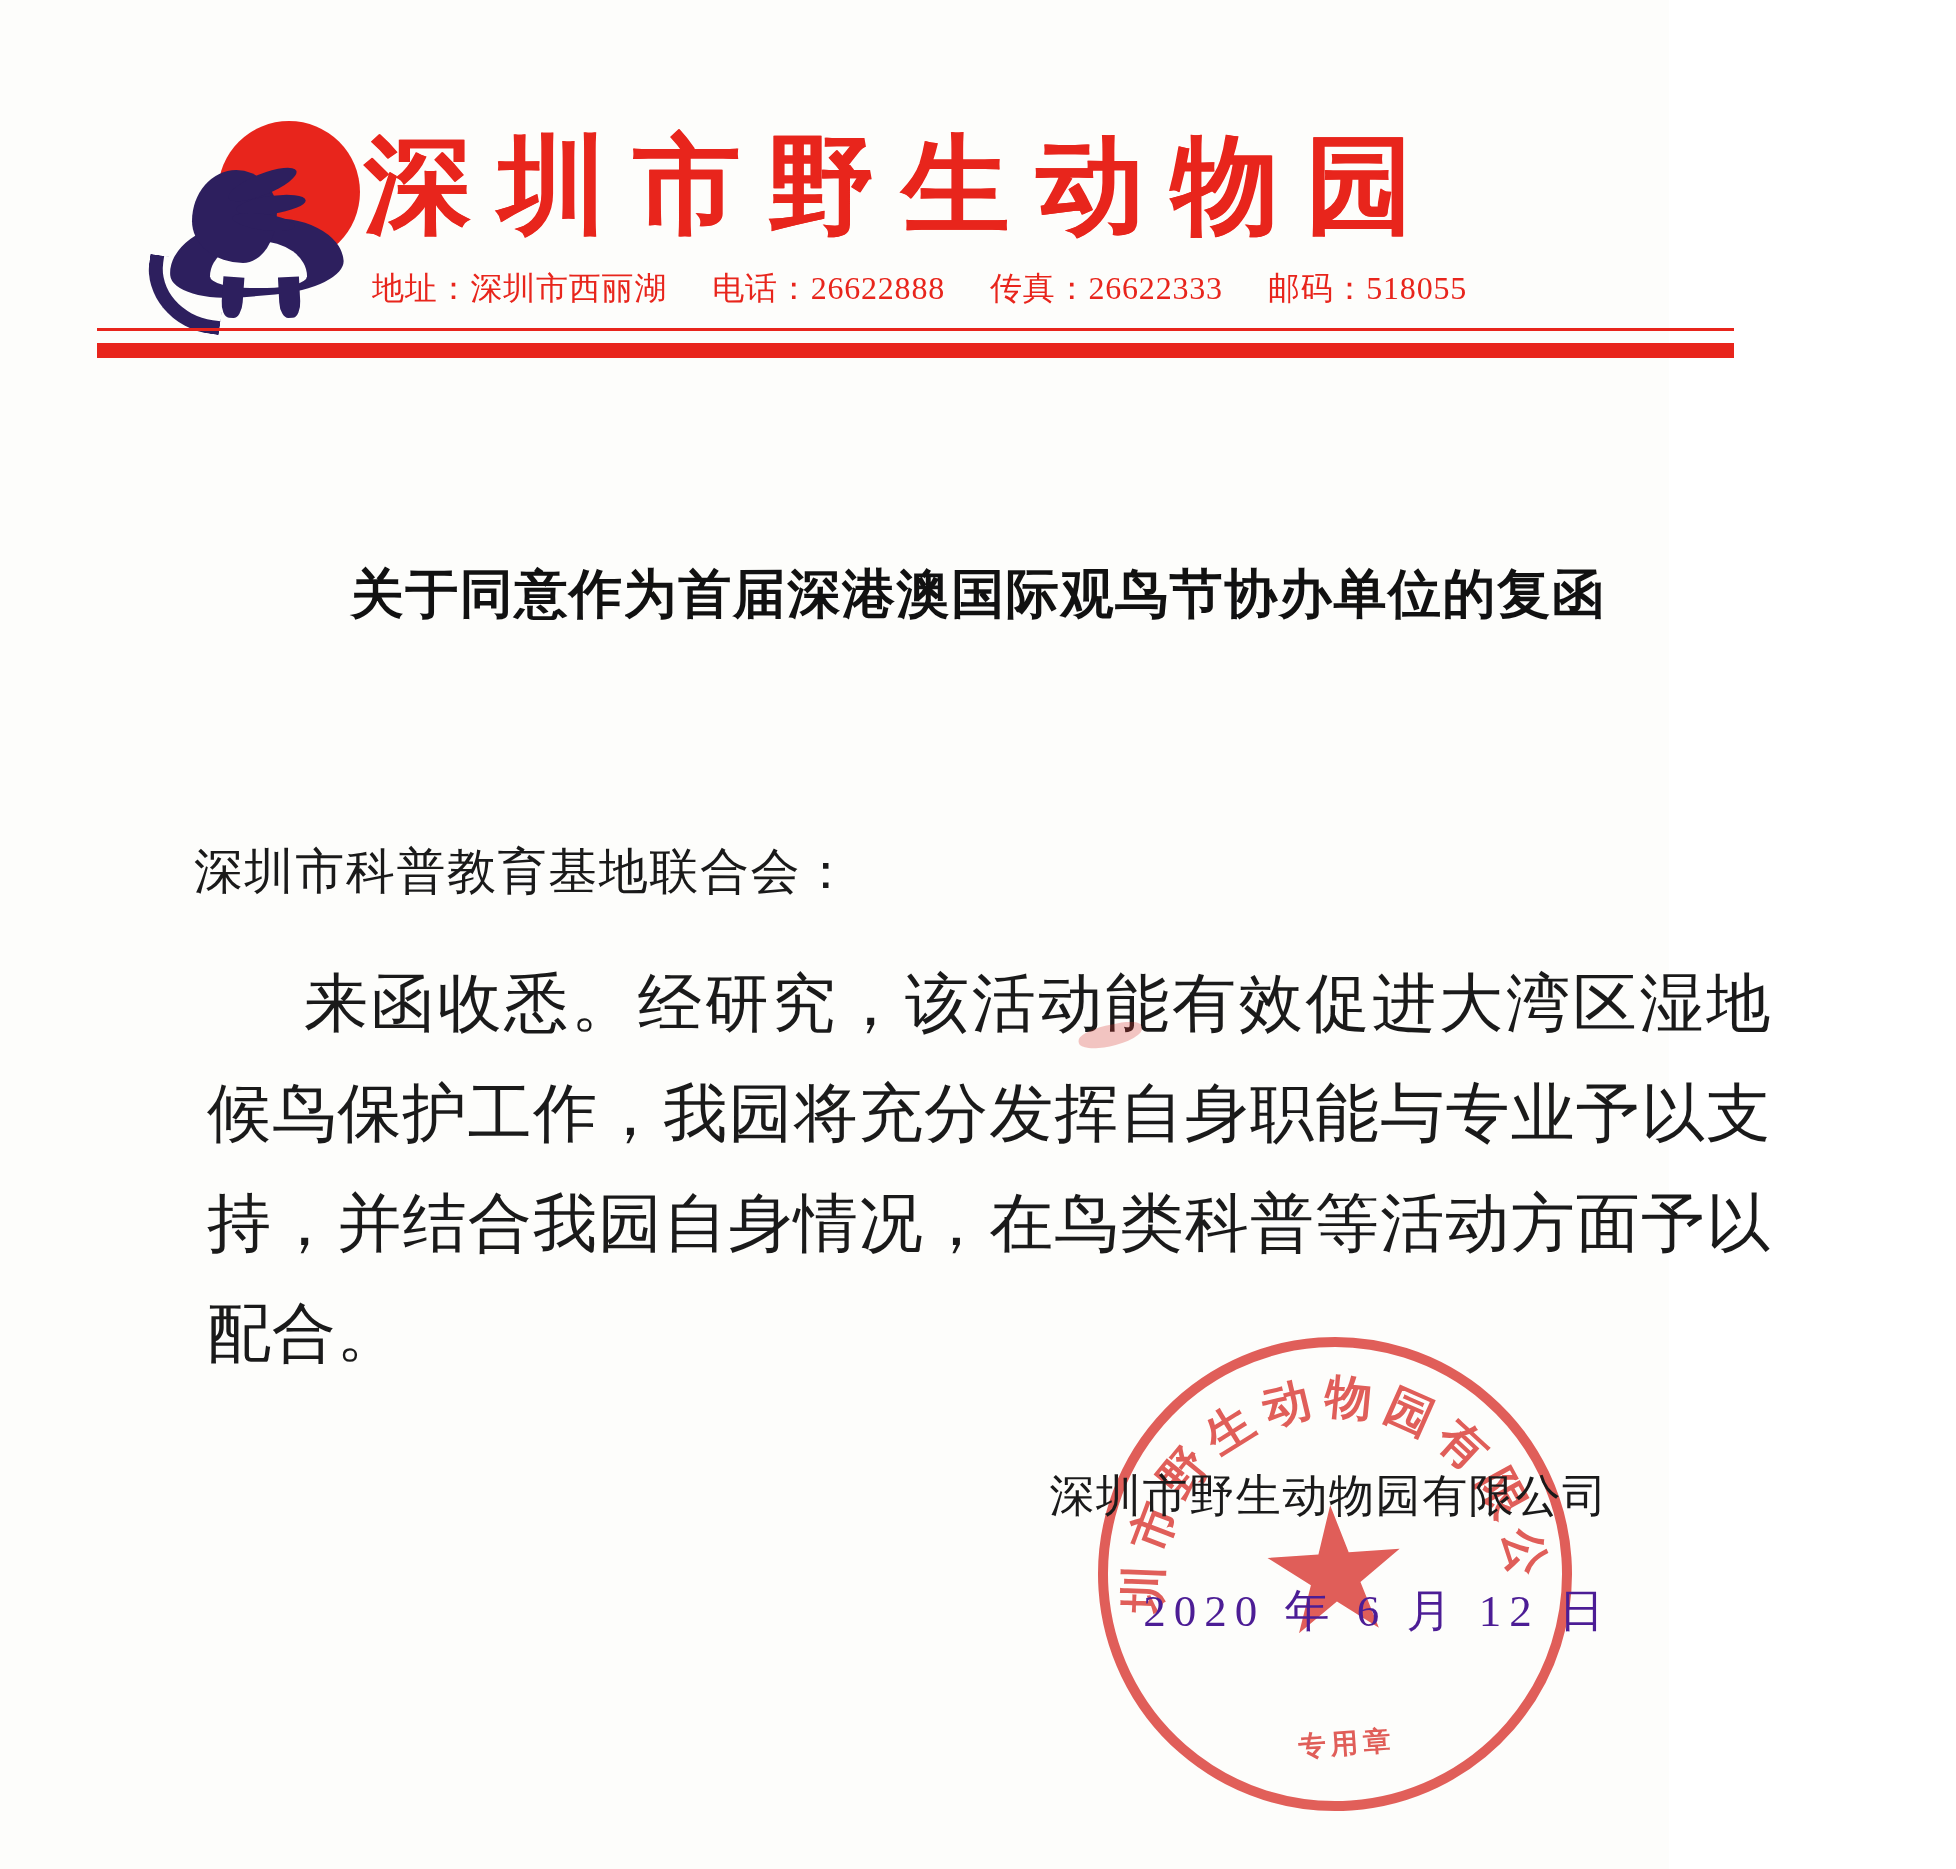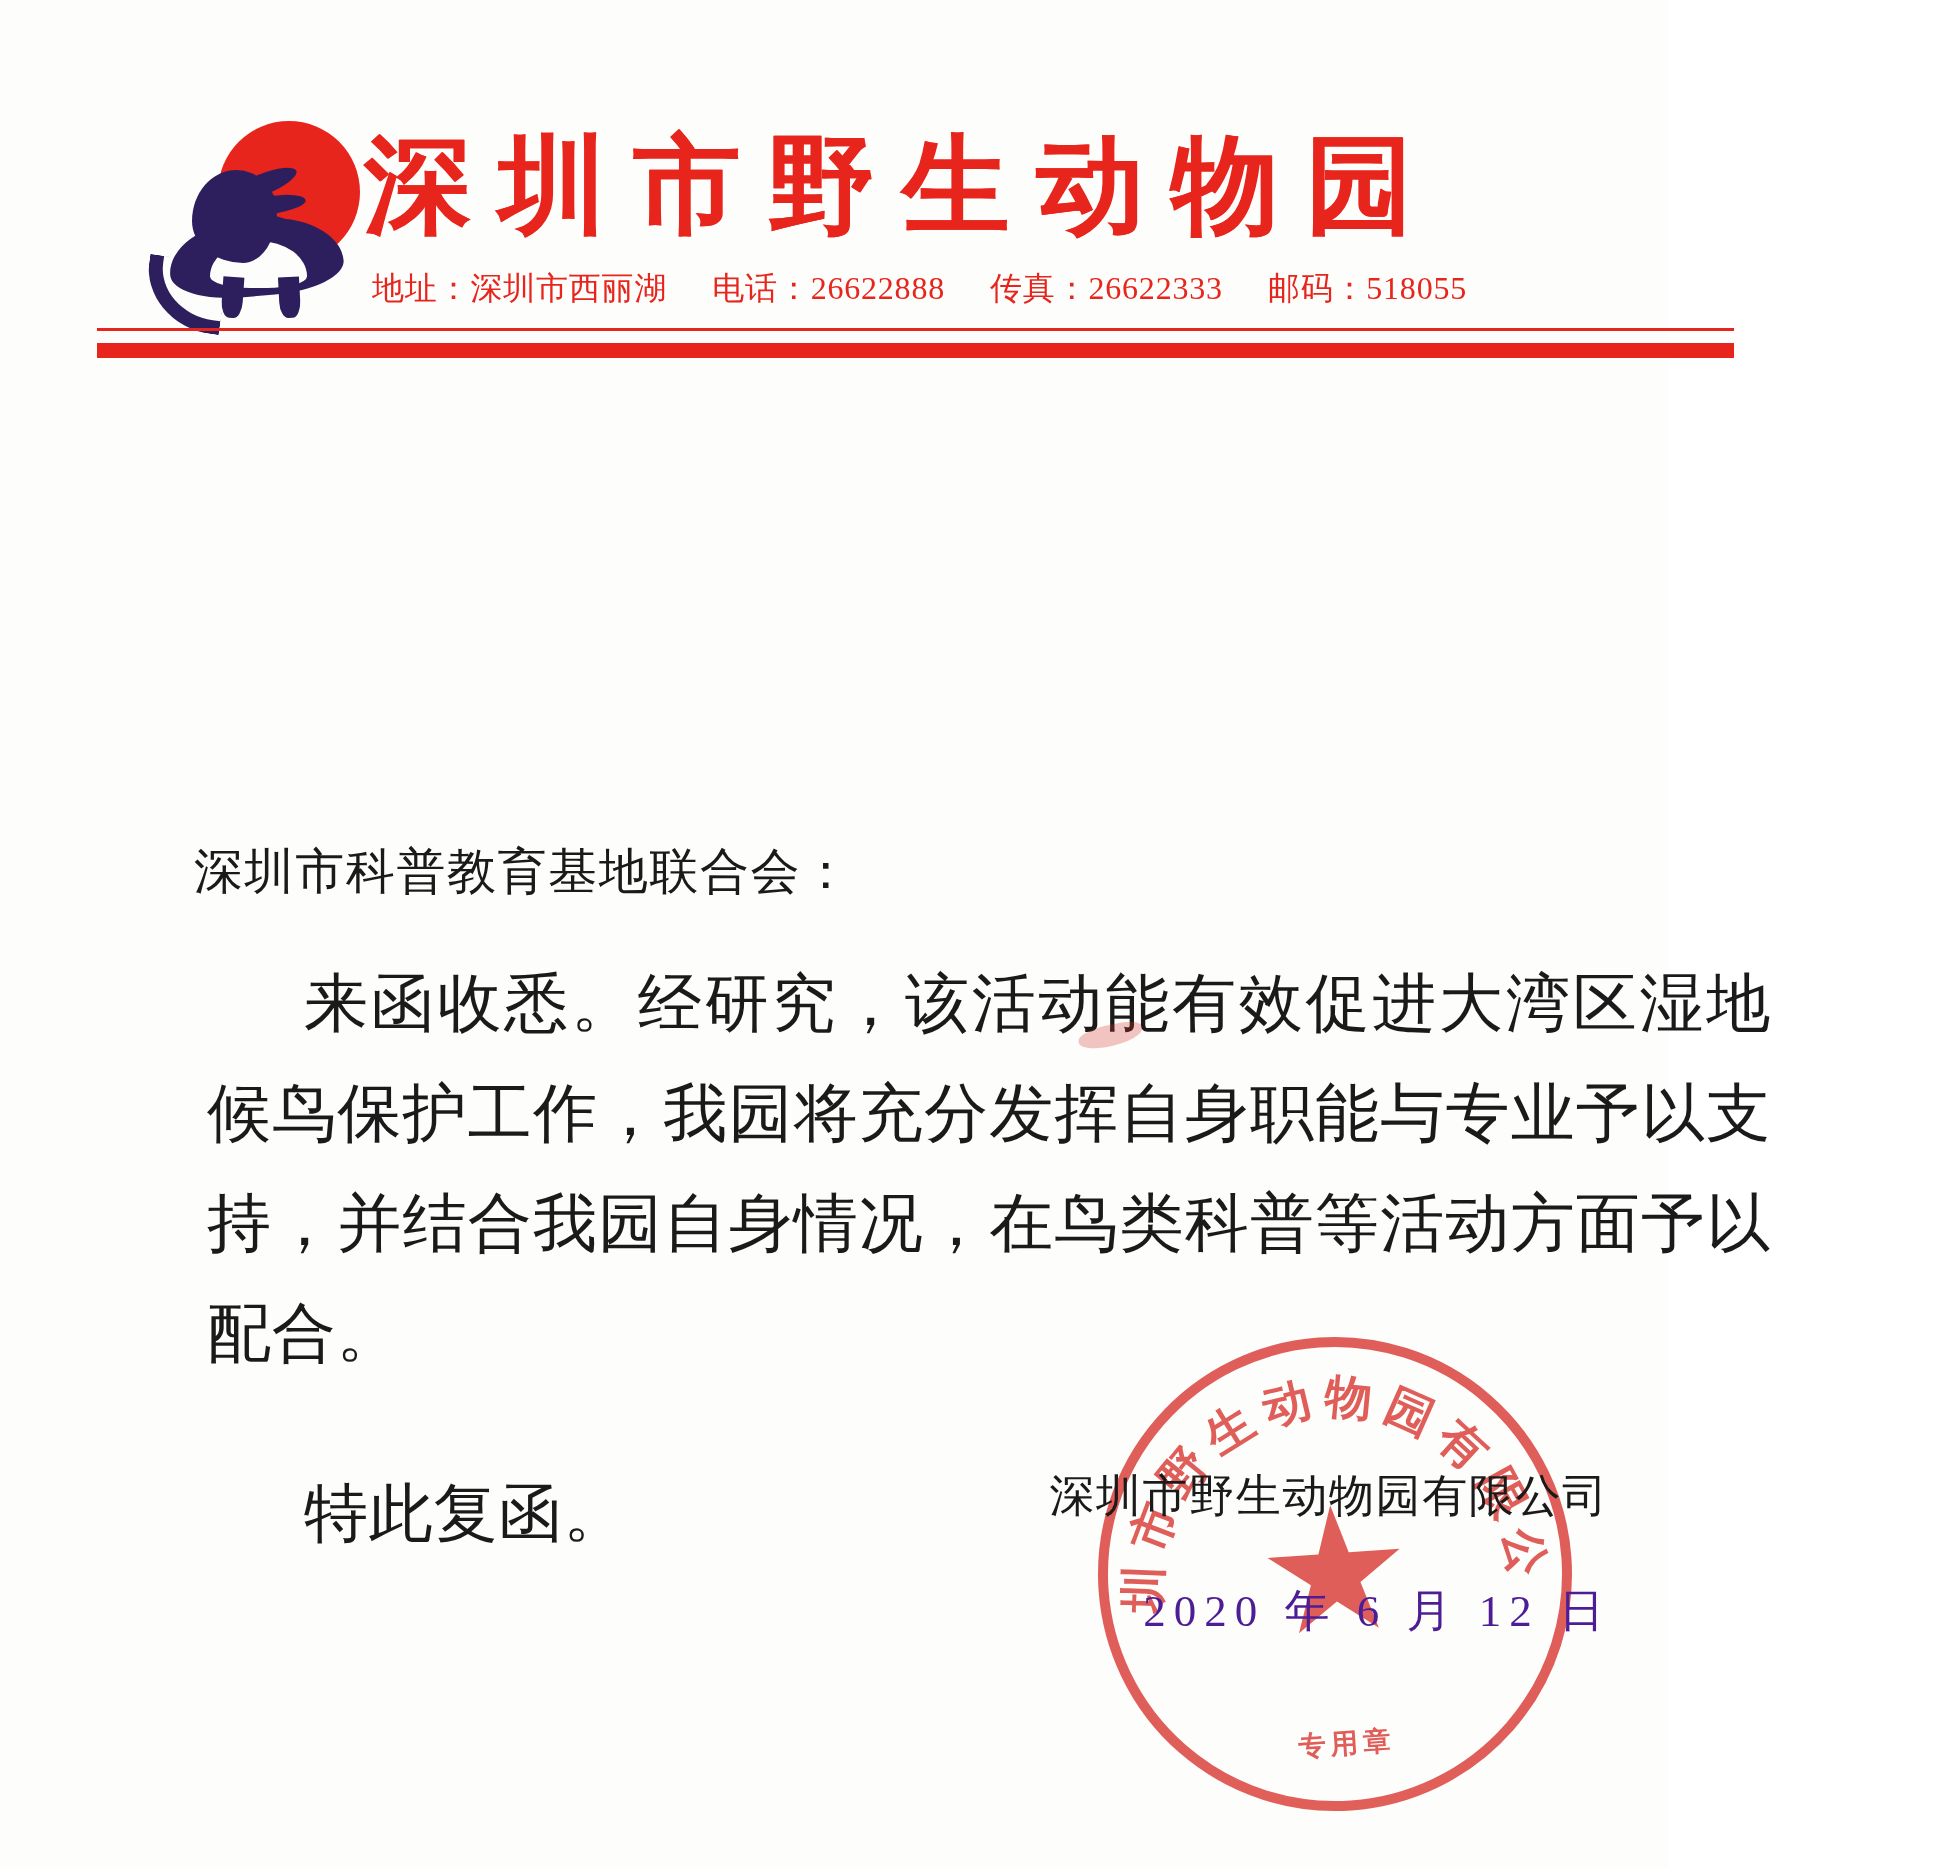--- a/index.html
+++ b/index.html
@@ -337,26 +337,26 @@
     <div class="org-name">深圳市野生动物园</div>
 
     <div class="contact-line">
       <span class="seg"><span>地址：</span><span>深圳市西丽湖</span></span><span class="seg"><span>电话：</span><span>26622888</span></span><span class="seg"><span>传真：</span><span>26622333</span></span><span class="seg"><span>邮码：</span><span>518055</span></span>
     </div>
 
     <div class="rule-thin"></div>
     <div class="rule-thick"></div>
   </div>
 
+  <div class="doc-title">关于同意作为首届深港澳国际观鸟节协办单位的复函</div>
 
   <div class="recipient">深圳市科普教育基地联合会：</div>
 
   <div class="body-text">
     <p>来函收悉。经研究，该活动能有效促进大湾区湿地候鸟保护工作，我园将充分发挥自身职能与专业予以支持，并结合我园自身情况，在鸟类科普等活动方面予以配合。</p>
-    <p class="closing">特此复函。</p>
   </div>
 
   <div class="smudge"></div>
 
   <div class="seal">
     <svg class="arc-text" viewBox="0 0 560 560">
       <defs>
         <path id="sealArc" d="M 62,300 A 218,218 0 0 1 498,300"></path>
       </defs>
       <text>

